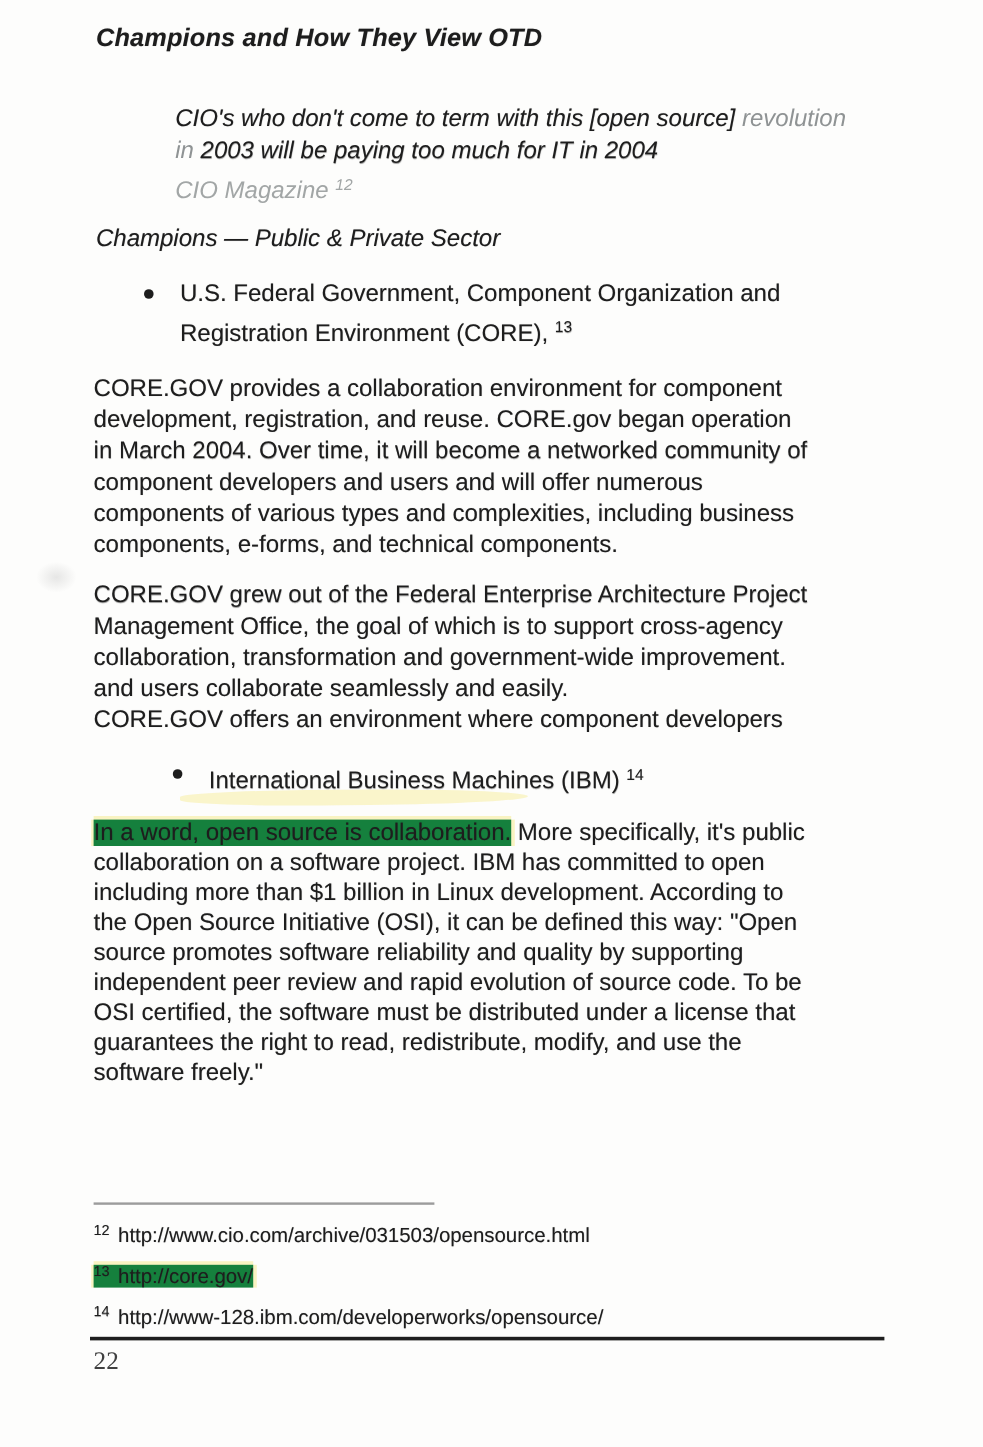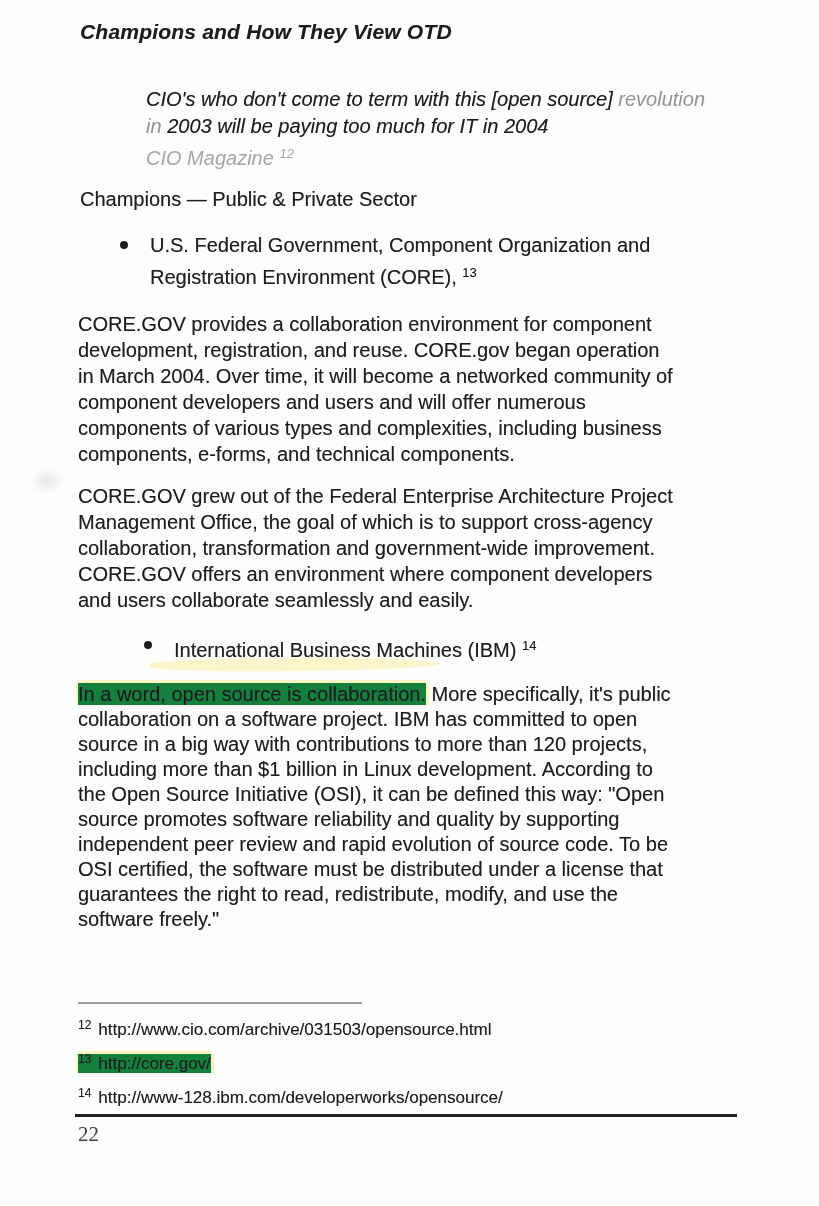--- a/index.html
+++ b/index.html
@@ -21,21 +21,21 @@
   .quote {
     position: absolute; left: 110px; top: 86px;
     font-size: 20px; font-style: italic; line-height: 27px;
     white-space: nowrap;
     margin-left: 36px;
   }
   .faded { color: #8f9394; text-shadow: none; }
   .faded2 { color: #a2a6a6; text-shadow: none; }
   .subheading {
     position: absolute; left: 80px; top: 188px;
-    font-size: 20px; white-space: nowrap;
+    font-size: 20px; font-style: italic; white-space: nowrap;
   }
   .bullet-item { position: absolute; left: 150px; font-size: 20px; line-height: 27px; white-space: nowrap; }
   .bullet-item .dot {
     position: absolute; left: -30px; top: 9px;
     width: 8px; height: 8px; border-radius: 50%;
     background: #1d1d1d;
   }
   .bullet1 { top: 232px; }
   .bullet2 { top: 632px; margin-left: 24px; }
   .para { position: absolute; left: 78px; font-size: 20px; line-height: 26px; }
@@ -107,35 +107,34 @@
     <div class="line">components of various types and complexities, including business</div>
     <div class="line">components, e-forms, and technical components.</div>
   </div>
 
   <div class="smudge"></div>
 
   <div class="para para2 ink">
     <div class="line">CORE.GOV grew out of the Federal Enterprise Architecture Project</div>
     <div class="line">Management Office, the goal of which is to support cross-agency</div>
     <div class="line">collaboration, transformation and government-wide improvement.</div>
+    <div class="line">and users collaborate seamlessly and easily.</div>
     <div class="line">CORE.GOV offers an environment where component developers</div>
-    <div class="line">and users collaborate seamlessly and easily.</div>
   </div>
 
   <div class="bullet-item bullet2 ink">
     <span class="dot"></span>
     <div class="line"><span>International Business Machines (IBM) </span><span class="sup">14</span></div>
   </div>
 
   <div class="marker-stroke"></div>
 
   <div class="para para3 ink">
     <div class="line"><span class="hl">In a word, open source is collaboration.</span><span> More specifically, it's public</span></div>
     <div class="line">collaboration on a software project. IBM has committed to open</div>
-    <div class="line">source in a big way with contributions to more than 120 projects,</div>
     <div class="line">including more than $1 billion in Linux development. According to</div>
     <div class="line">the Open Source Initiative (OSI), it can be defined this way: "Open</div>
     <div class="line">source promotes software reliability and quality by supporting</div>
     <div class="line">independent peer review and rapid evolution of source code. To be</div>
     <div class="line">OSI certified, the software must be distributed under a license that</div>
     <div class="line">guarantees the right to read, redistribute, modify, and use the</div>
     <div class="line">software freely."</div>
   </div>
 
   <div class="footnote-sep"></div>

